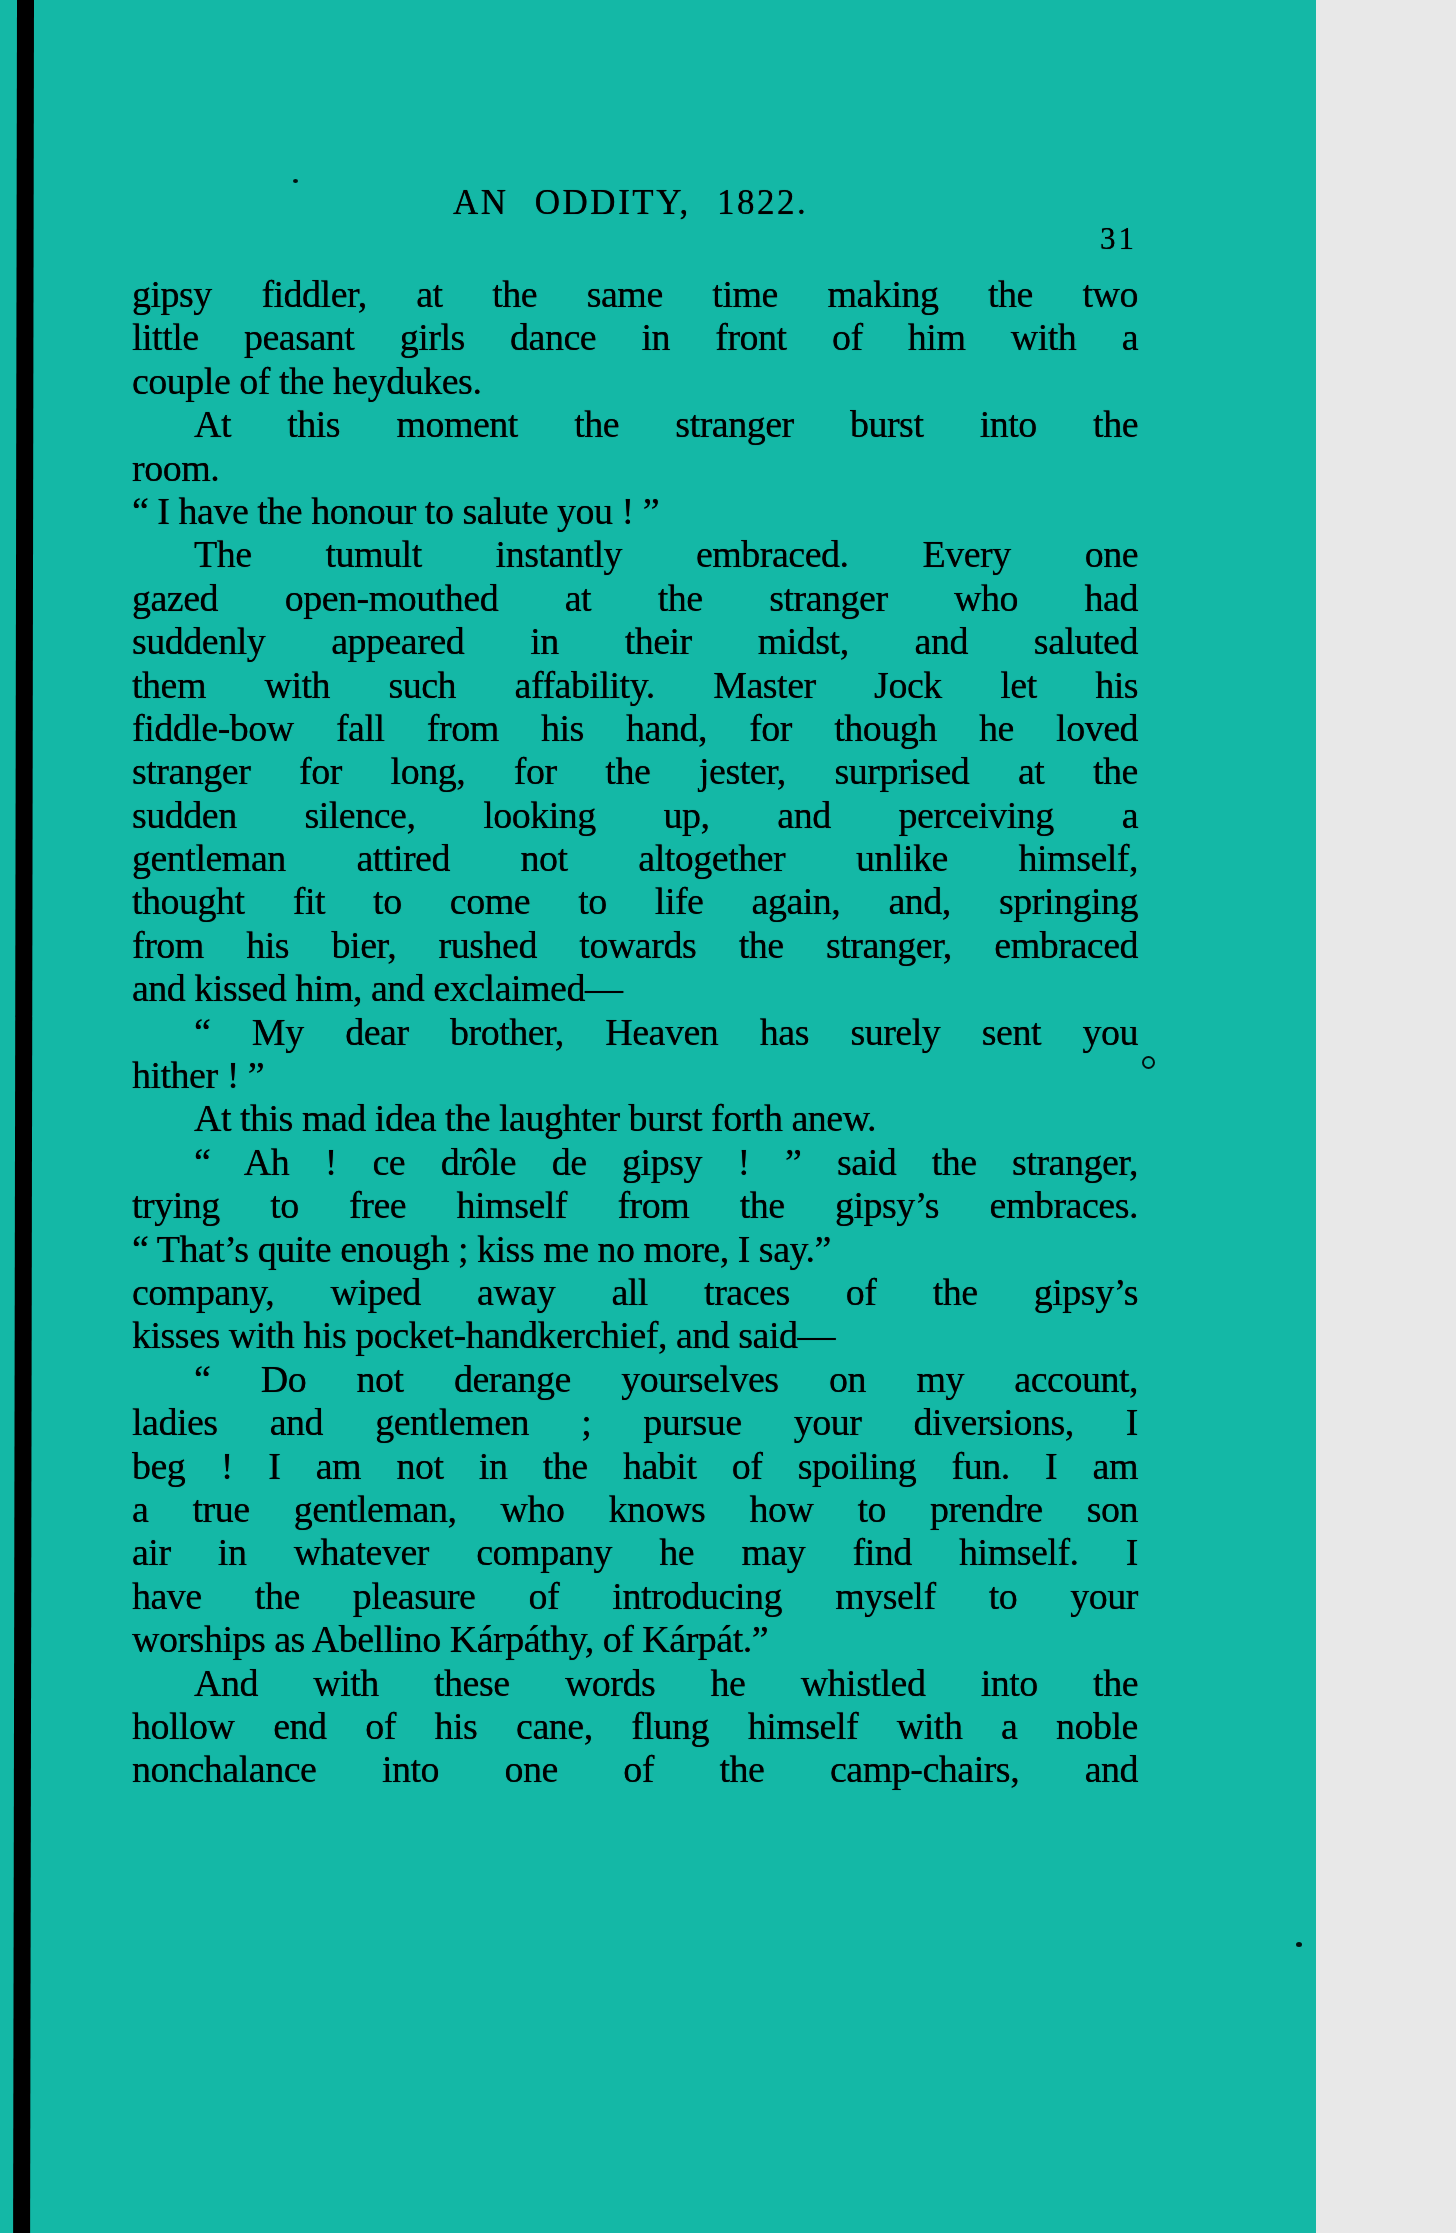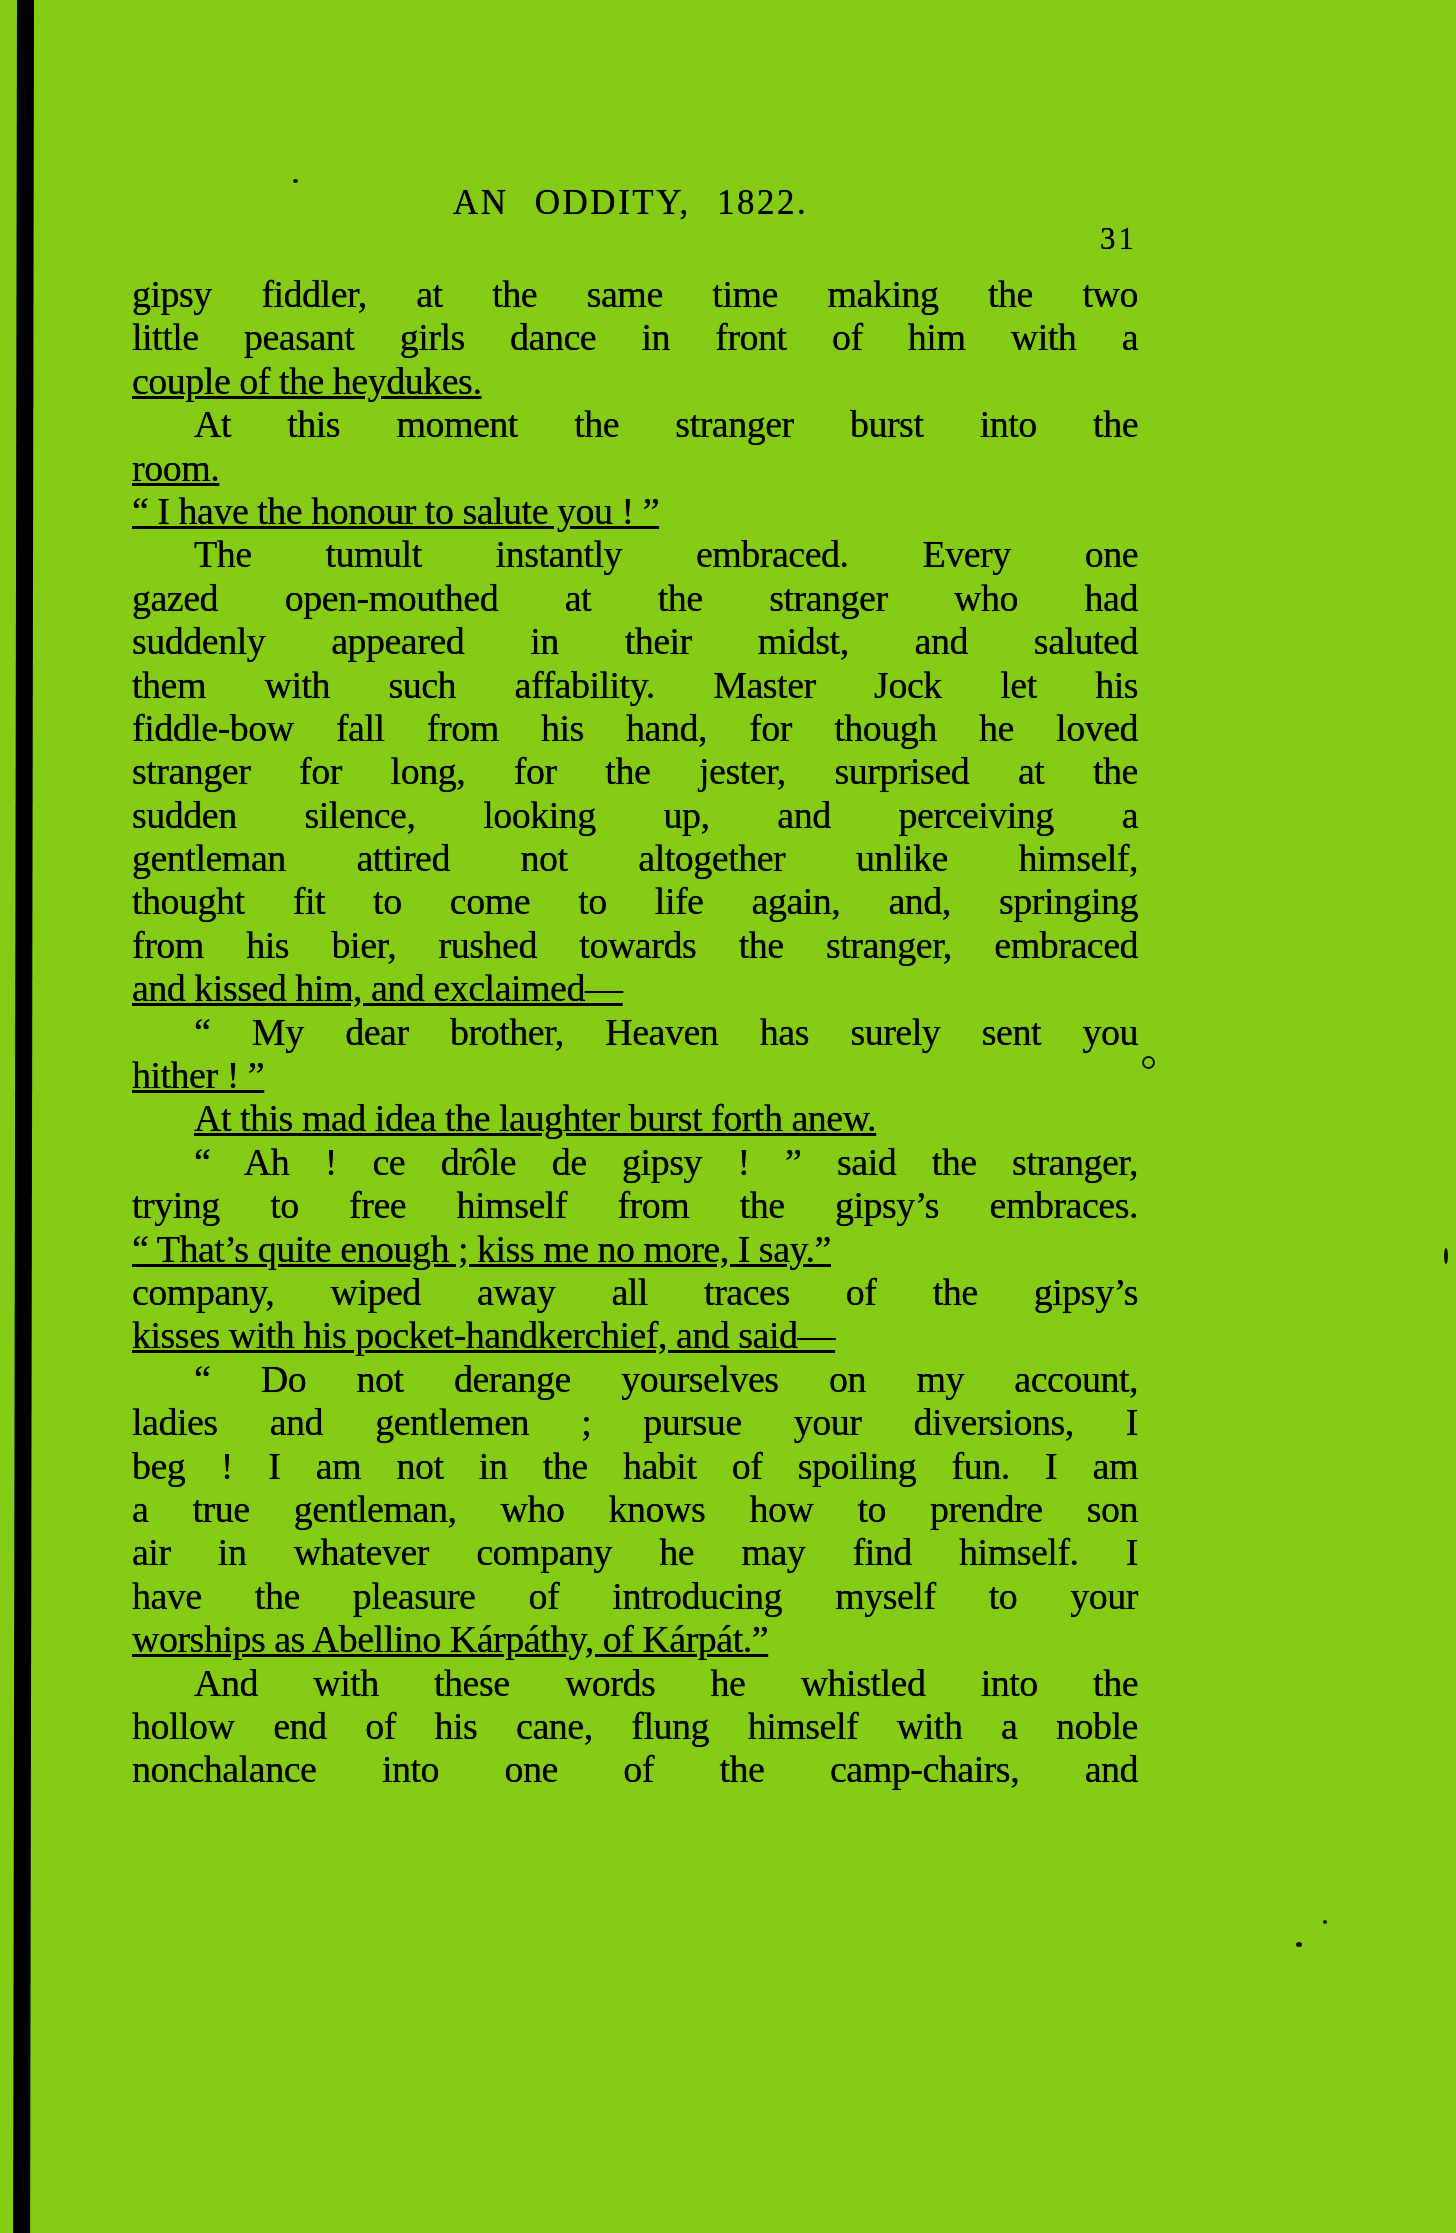--- a/index.html
+++ b/index.html
@@ -1,20 +1,20 @@
 <!DOCTYPE html>
 <html><head>
 <meta charset="utf-8">
 <style>
   html, body { margin: 0; padding: 0; background: #e8e8e8; }
   .page {
     position: relative;
-    width: 1456px;
+    width: 1316px;
     height: 2233px;
-    background: #84cc16;
+    background: #14b8a6;
     font-family: "Liberation Serif", "DejaVu Serif", serif;
     color: #000000;
     overflow: hidden;
   }
   .spine-bar {
     position: absolute;
     left: 17px;
     top: 0;
     width: 17px;
     height: 2233px;
@@ -49,21 +49,21 @@
   }
   .ln {
     height: 43.4px;
     line-height: 43.4px;
     font-size: 38px;
     letter-spacing: -0.5px;
     text-align: justify;
     text-align-last: justify;
     text-shadow: 0 0 0.7px rgba(0,0,0,0.85);
   }
-  .ln.end { text-align-last: left; text-decoration: underline; }
+  .ln.end { text-align-last: left; }
   .ln.ind { padding-left: 62px; }
   .art {
     position: absolute;
     background: #000000;
     border-radius: 50%;
     opacity: 0.9;
   }
   .art.ring {
     background: transparent;
     border: 2.5px solid #000000;

